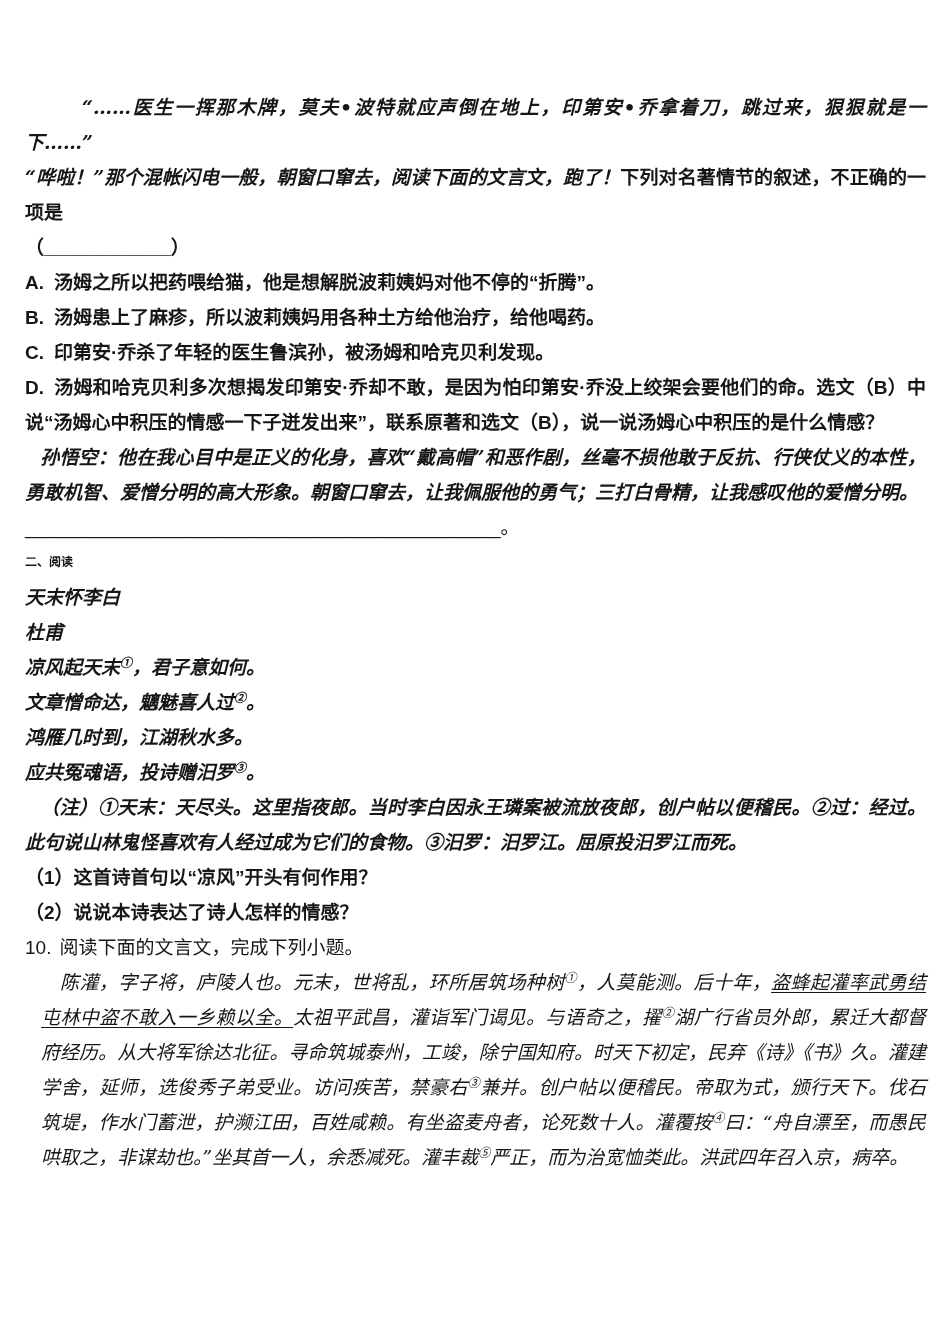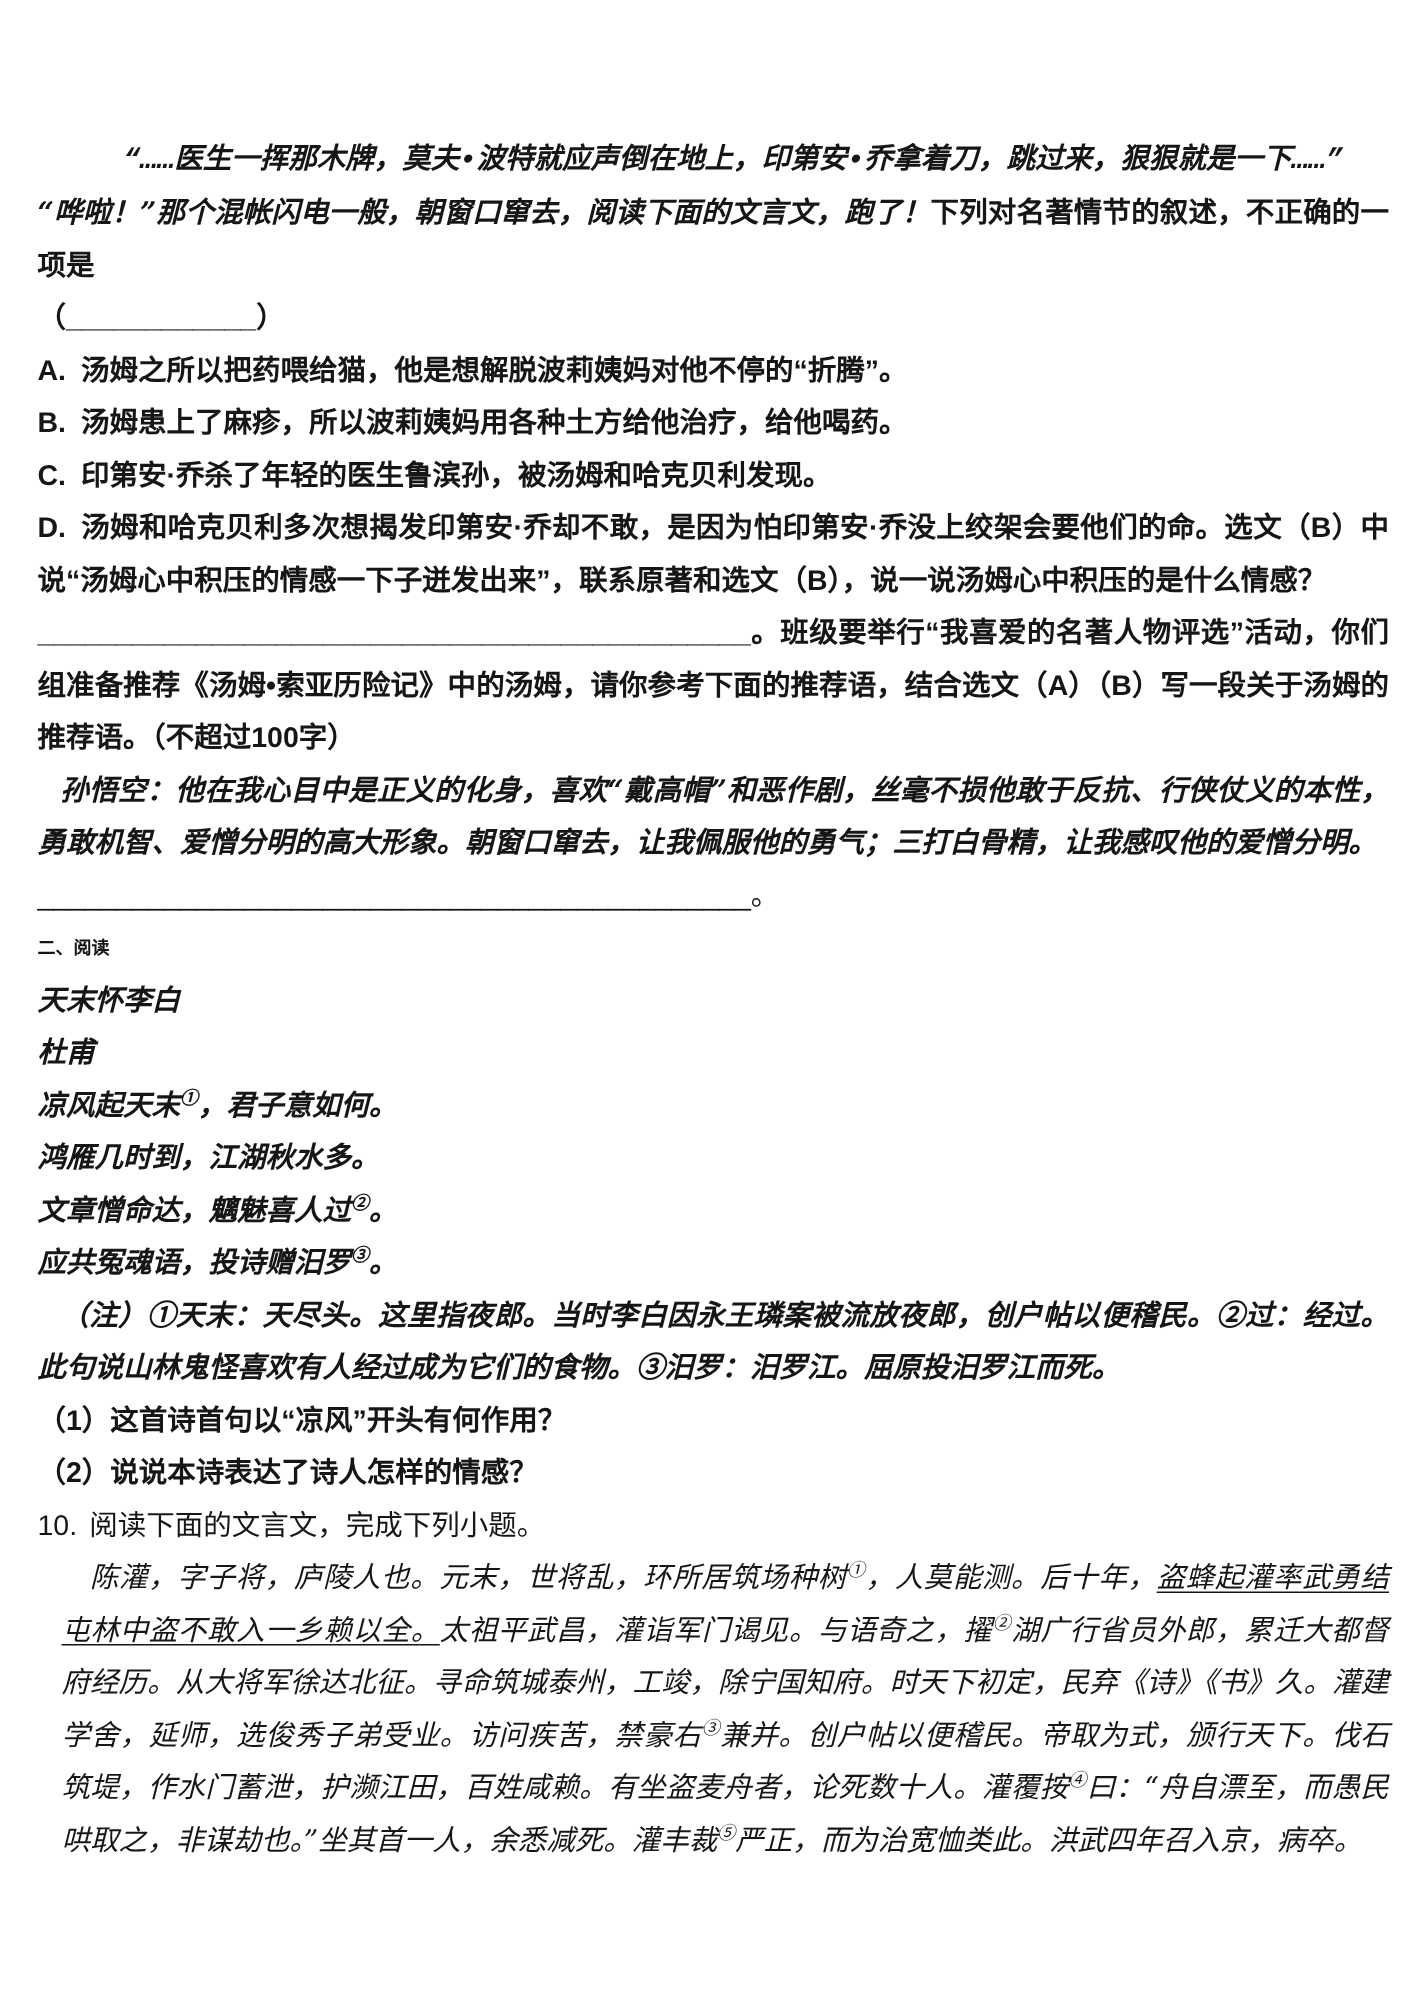--- a/index.html
+++ b/index.html
@@ -15,21 +15,21 @@
     line-height:35px;
     overflow:hidden;
     font-family:"Liberation Serif","DejaVu Serif",serif;
   }
   p{margin:0;text-align:justify;}
   .kai{font-family:"DejaVu Serif","Liberation Serif",serif;font-style:italic;}
   .b{font-weight:bold;}
   .hei{font-family:"Liberation Sans","DejaVu Sans",sans-serif;font-weight:600;}
   .song{font-family:Liberation Sans, sans-serif;}
   .section-title{font-family:"Liberation Sans","DejaVu Sans",sans-serif;font-weight:bold;margin:0;font-size:12px;line-height:35px;}
-  .indent-3{text-indent:3em;font-family:Liberation Mono, monospace;}
+  .indent-3{text-indent:3em;}
   .indent-1{text-indent:1em;margin-left:16px;}
   .indent-08{text-indent:0.8em;}
   .opt-label{margin-right:10px;}
   .num-label{margin-right:8px;}
   sup{font-size:12px;line-height:0;vertical-align:super;}
   .u{text-decoration:underline;text-underline-offset:3px;}
   .blank-run{letter-spacing:0;}
 </style>
 </head>
 <body>
@@ -43,36 +43,35 @@
   <p class="hei">（____________）</p>
 
   <p class="hei"><span class="opt-label">A.</span><span>汤姆之所以把药喂给猫，他是想解脱波莉姨妈对他不停的“折腾”。</span></p>
 
   <p class="hei"><span class="opt-label">B.</span><span>汤姆患上了麻疹，所以波莉姨妈用各种土方给他治疗，给他喝药。</span></p>
 
   <p class="hei"><span class="opt-label">C.</span><span>印第安·乔杀了年轻的医生鲁滨孙，被汤姆和哈克贝利发现。</span></p>
 
   <p class="hei"><span class="opt-label">D.</span><span>汤姆和哈克贝利多次想揭发印第安·乔却不敢，是因为怕印第安·乔没上绞架会要他们的命。选文（B）中说“汤姆心中积压的情感一下子迸发出来”，联系原著和选文（B），说一说汤姆心中积压的是什么情感？</span></p>
 
-  <p class="hei"><span class="blank-run">_____________________________________________</span><span>。班级要举行“我喜爱的名著人物评选”活动，你们组准备推荐《汤姆•索亚历险记》中的汤姆，请你参考下面的推荐语，结合选文（A）（B）写一段关于汤姆的推荐语。（不超过100字）</span></p>
 
   <p class="kai b indent-08">孙悟空：他在我心目中是正义的化身，喜欢“戴高帽”和恶作剧，丝毫不损他敢于反抗、行侠仗义的本性，勇敢机智、爱憎分明的高大形象。朝窗口窜去，让我佩服他的勇气；三打白骨精，让我感叹他的爱憎分明。</p>
 
   <p class="song">_____________________________________________。</p>
 
   <p class="section-title">二、阅读</p>
 
 
   <p class="kai b">天末怀李白</p>
 
   <p class="kai b">杜甫</p>
 
   <p class="kai b"><span>凉风起天末</span><sup>①</sup><span>，君子意如何。</span></p>
+  <p class="kai b"><span>文章憎命达，魑魅喜人过</span><sup>②</sup><span>。</span></p>
   <p class="kai b"><span>鸿雁几时到，江湖秋水多。</span></p>
-  <p class="kai b"><span>文章憎命达，魑魅喜人过</span><sup>②</sup><span>。</span></p>
   <p class="kai b"><span>应共冤魂语，投诗赠汨罗</span><sup>③</sup><span>。</span></p>
 
   <p class="kai b indent-08">（注）①天末：天尽头。这里指夜郎。当时李白因永王璘案被流放夜郎，创户帖以便稽民。②过：经过。此句说山林鬼怪喜欢有人经过成为它们的食物。③汨罗：汨罗江。屈原投汨罗江而死。</p>
 
   <p class="hei">（1）这首诗首句以“凉风”开头有何作用？</p>
   <p class="hei">（2）说说本诗表达了诗人怎样的情感？</p>
 
   <p class="song"><span class="num-label">10.</span><span>阅读下面的文言文，完成下列小题。</span></p>
 
   <p class="kai indent-1"><span>陈灌，字子将，庐陵人也。元末，世将乱，环所居筑场种树</span><sup>①</sup><span>，人莫能测。后十年，</span><span class="u">盗蜂起灌率武勇结屯林中盗不敢入一乡赖以全。</span><span>太祖平武昌，灌诣军门谒见。与语奇之，擢</span><sup>②</sup><span>湖广行省员外郎，累迁大都督府经历。从大将军徐达北征。寻命筑城泰州，工竣，除宁国知府。时天下初定，民弃《诗》《书》久。灌建学舍，延师，选俊秀子弟受业。访问疾苦，禁豪右</span><sup>③</sup><span>兼并。创户帖以便稽民。帝取为式，颁行天下。伐石筑堤，作水门蓄泄，护濒江田，百姓咸赖。有坐盗麦舟者，论死数十人。灌覆按</span><sup>④</sup><span>曰：“舟自漂至，而愚民哄取之，非谋劫也。”坐其首一人，余悉减死。灌丰裁</span><sup>⑤</sup><span>严正，而为治宽恤类此。洪武四年召入京，病卒。</span></p>

